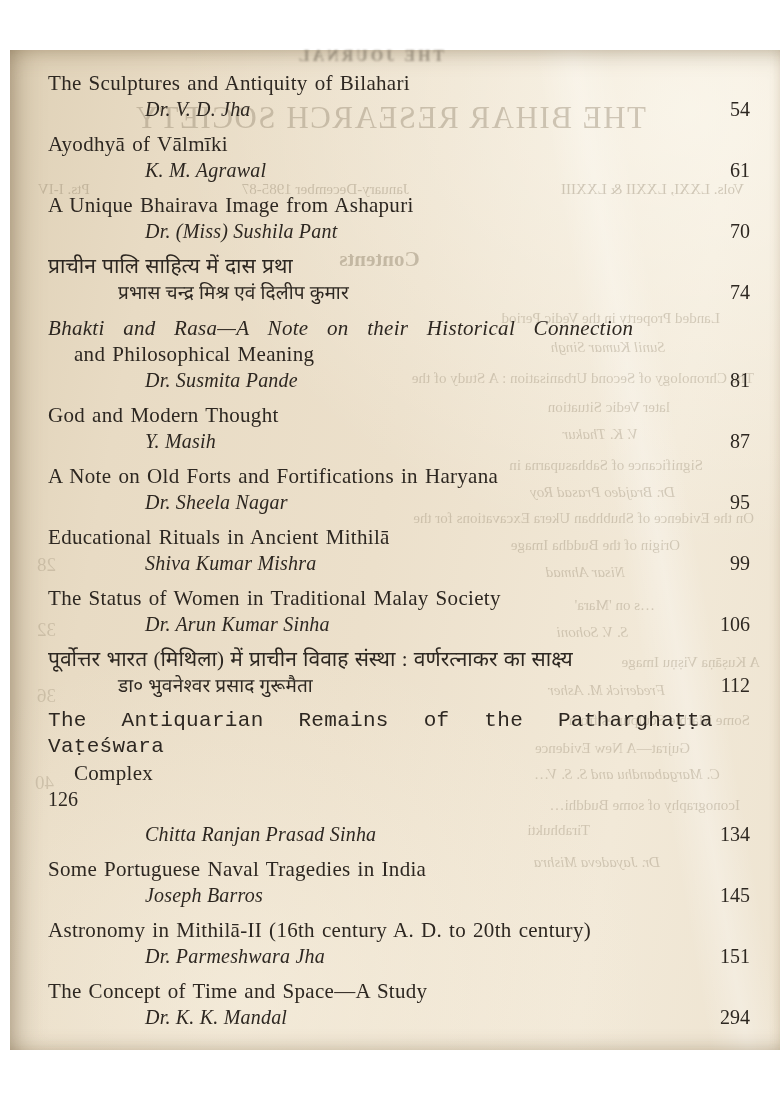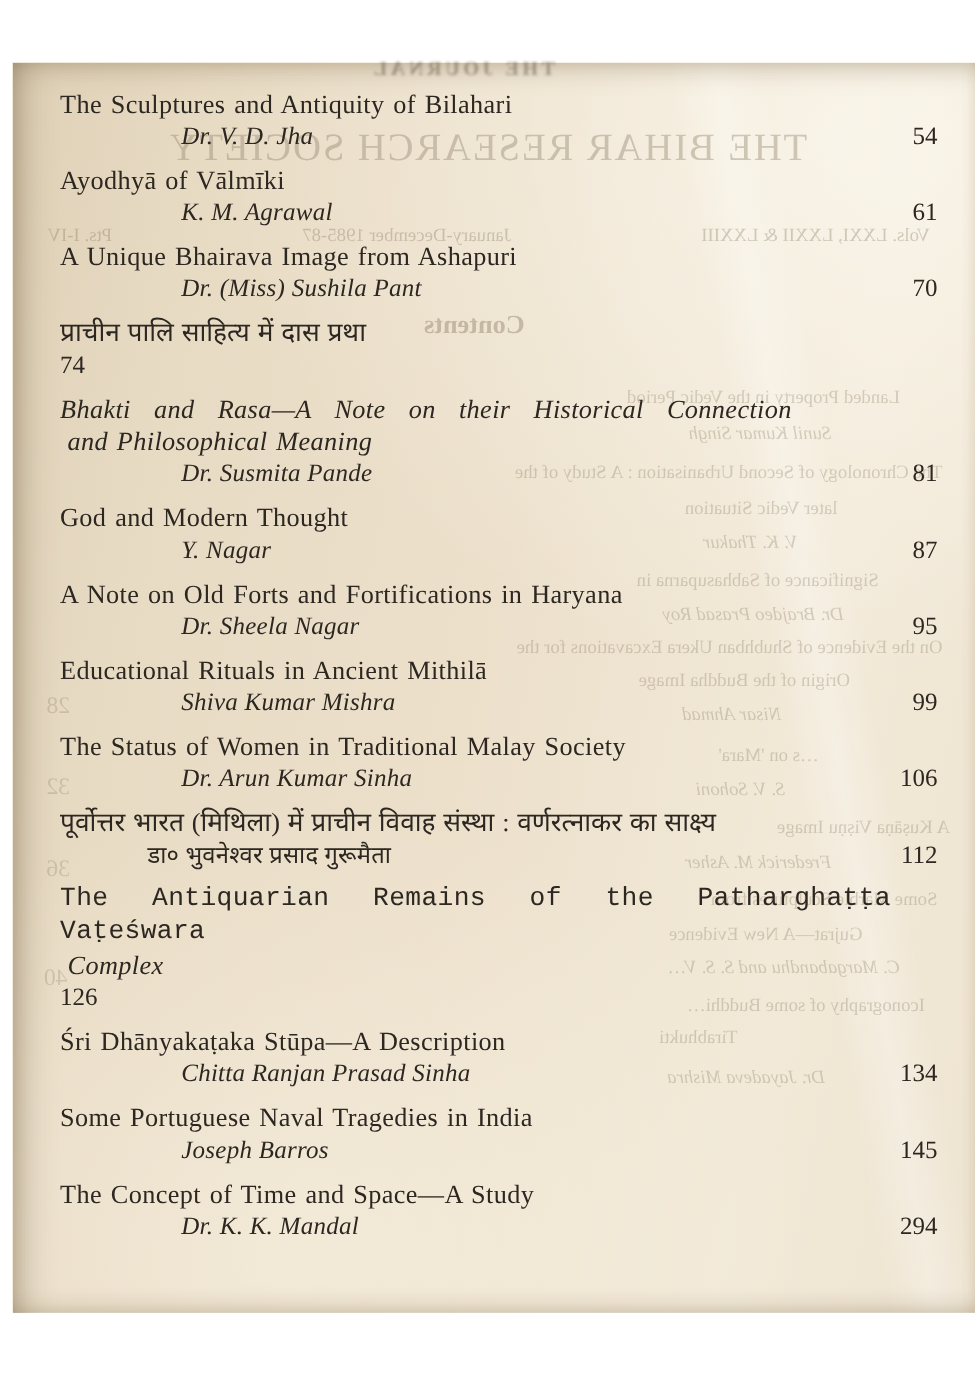--- a/index.html
+++ b/index.html
@@ -61,21 +61,21 @@
   .r19{top:802px;left:415px;width:235px;}
   .gnum{font-size:19px;opacity:.28;width:32px;}
   .n0{top:505px;left:14px;}
   .n1{top:570px;left:14px;}
   .n2{top:636px;left:14px;}
   .n3{top:723px;left:12px;}
   
   .toc{position:absolute;left:0;top:0;right:0;bottom:0;padding:20px 30px 0 38px;}
   .entry{margin-bottom:9px;}
   .tl{font-size:21px;line-height:26px;color:#2d2721;letter-spacing:.3px;word-spacing:1.5px;}
-  .tl.cont{margin-left:6px;font-style:italic;}
+  .tl.cont{margin-left:26px;}
   .tl.justify{word-spacing:13px;font-style:italic;}
   .tl.justify2{word-spacing:22px;font-family:Liberation Mono, monospace;}
   .tl.hi{letter-spacing:0;word-spacing:1px;}
   .arow{display:flex;justify-content:space-between;align-items:baseline;}
   .au{font-style:italic;font-size:20px;line-height:26px;color:#2d2721;
       margin-left:97px;letter-spacing:.2px;}
   .au.hi{font-style:normal;margin-left:70px;font-size:19px;}
   .pg{font-size:20px;line-height:26px;color:#2d2721;}
 </style>
 </head>
@@ -140,37 +140,38 @@
       <div class="tl">A Unique Bhairava Image from Ashapuri</div>
       <div class="arow">
         <span class="au">Dr. (Miss) Sushila Pant</span>
         <span class="pg">70</span>
       </div>
     </div>
 
     <div class="entry">
       <div class="tl hi">प्राचीन पालि साहित्य में दास प्रथा</div>
       <div class="arow">
+        <span class="au hi">प्रभास चन्द्र मिश्र एवं दिलीप कुमार</span>
         <span class="pg">74</span>
       </div>
     </div>
 
     <div class="entry">
       <div class="tl justify">Bhakti and Rasa—A Note on their Historical Connection</div>
       <div class="tl cont">and Philosophical Meaning</div>
       <div class="arow">
         <span class="au">Dr. Susmita Pande</span>
         <span class="pg">81</span>
       </div>
     </div>
 
     <div class="entry">
       <div class="tl">God and Modern Thought</div>
       <div class="arow">
-        <span class="au">Y. Nagar</span>
+        <span class="au">Y. Masih</span>
         <span class="pg">87</span>
       </div>
     </div>
 
     <div class="entry">
       <div class="tl">A Note on Old Forts and Fortifications in Haryana</div>
       <div class="arow">
         <span class="au">Dr. Sheela Nagar</span>
         <span class="pg">95</span>
       </div>
@@ -202,35 +203,41 @@
 
     <div class="entry">
       <div class="tl justify2">The Antiquarian Remains of the Patharghaṭṭa Vaṭeśwara</div>
       <div class="tl cont">Complex</div>
       <div class="arow">
         <span class="pg">126</span>
       </div>
     </div>
 
     <div class="entry">
-      <div class="tl">Śri Dhānyakaṭaka Stūpa—A Description</div>
       <div class="arow">
         <span class="au">Chitta Ranjan Prasad Sinha</span>
         <span class="pg">134</span>
       </div>
     </div>
 
     <div class="entry">
       <div class="tl">Some Portuguese Naval Tragedies in India</div>
       <div class="arow">
         <span class="au">Joseph Barros</span>
         <span class="pg">145</span>
       </div>
     </div>
 
+    <div class="entry">
+      <div class="tl">Astronomy in Mithilā-II (16th century A. D. to 20th century)</div>
+      <div class="arow">
+        <span class="au">Dr. Parmeshwara Jha</span>
+        <span class="pg">151</span>
+      </div>
+    </div>
 
     <div class="entry">
       <div class="tl">The Concept of Time and Space—A Study</div>
       <div class="arow">
         <span class="au">Dr. K. K. Mandal</span>
         <span class="pg">294</span>
       </div>
     </div>
 
   </div>

